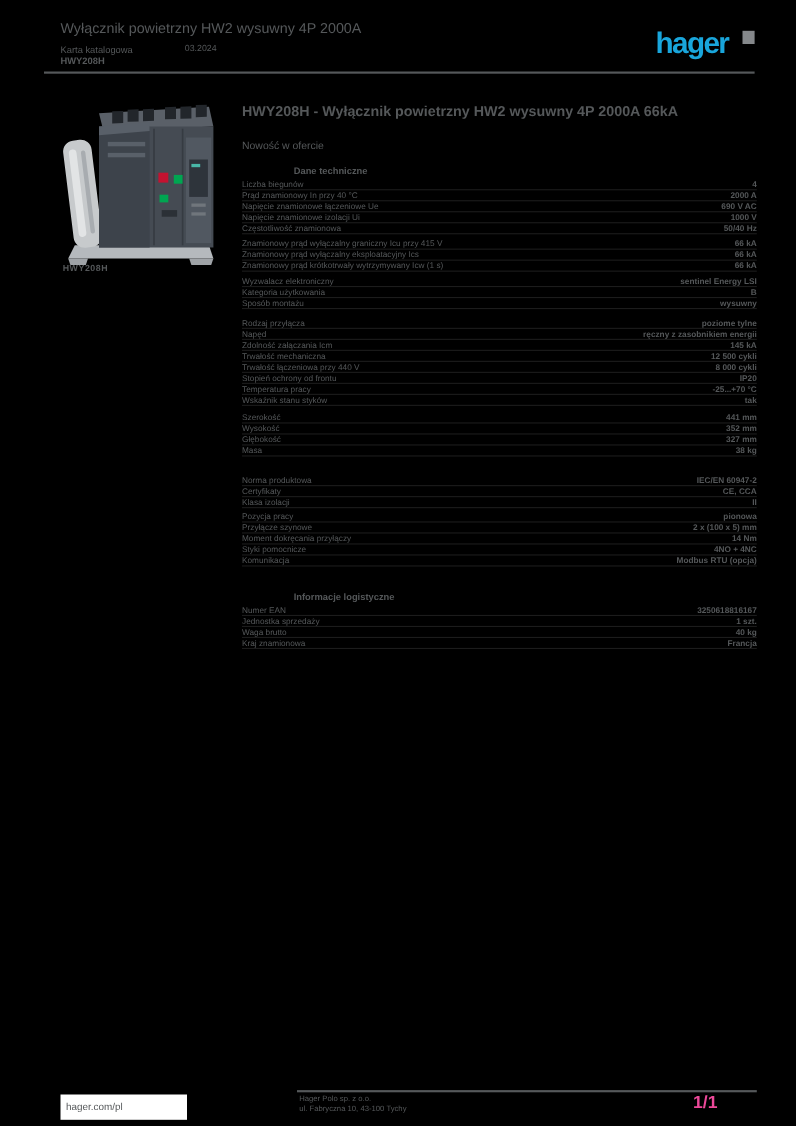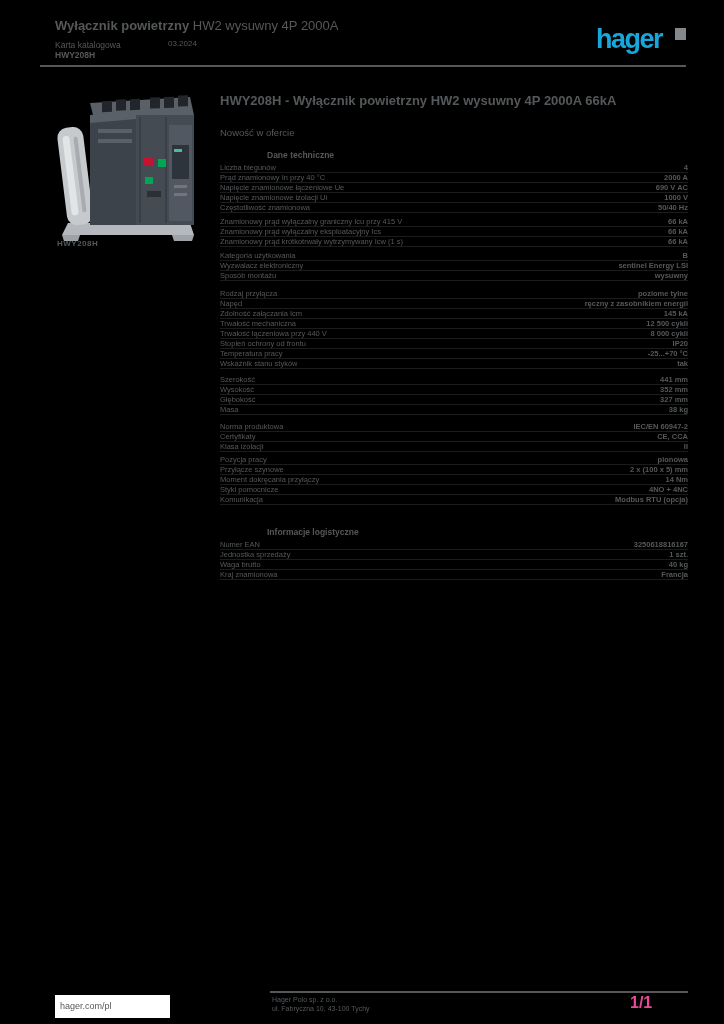--- a/index.html
+++ b/index.html
@@ -1,41 +1,41 @@
 <!DOCTYPE html>
 <html><head>
 <meta charset="utf-8">
 <style>
   html,body{margin:0;padding:0;background:#000;}
   .page{position:relative;width:724px;height:1024px;background:#000;overflow:hidden;
         font-family:"Liberation Sans",sans-serif;color:#55585a;}
   
   .hdr-title{position:absolute;left:55px;top:18px;font-size:13px;white-space:nowrap;}
-  .hdr-title b{font-weight:bold;}
+  .hdr-title b{font-weight:normal;}
   .hdr-sub{position:absolute;left:55px;top:40px;font-size:8.5px;}
   .hdr-date{position:absolute;left:168px;top:39px;font-size:8px;}
   .hdr-ref{position:absolute;left:55px;top:50px;font-size:8.5px;font-weight:bold;}
   .hdr-rule{position:absolute;left:40px;top:65px;width:646px;height:2px;background:#55585a;}
   .logo{position:absolute;left:596px;top:26px;font-size:27px;font-weight:bold;color:#19a6dc;
         letter-spacing:-1.5px;line-height:27px;}
   .corner-mark{position:absolute;left:675px;top:28px;width:11px;height:12px;background:#85888b;}
   
   .photo{position:absolute;left:50px;top:85px;width:150px;height:160px;}
   .photo-caption{position:absolute;left:57px;top:239px;font-size:8px;font-weight:bold;
                  letter-spacing:.5px;color:#55585a;}
   
   .prod-title{position:absolute;left:220px;top:93px;width:468px;font-size:13px;font-weight:bold;
               white-space:nowrap;overflow:hidden;}
   .prod-sub{position:absolute;left:220px;top:127px;font-size:9.5px;}
   .spec-area{position:absolute;left:220px;top:150px;width:468px;}
   .spec-heading{font-size:8.5px;font-weight:bold;margin:0 0 3px 0;padding-left:47px;}
   .spec-heading.later{margin-top:22px;}
   .spec-group{margin:0;}
   .g1{margin-top:0;} .g2{margin-top:4px;} .g3{margin-top:4px;} .g4{margin-top:8px;}
-  .g5{margin-top:6px;} .g6{margin-top:7px;} .g7{margin-top:3px;}
+  .g5{margin-top:6px;} .g6{margin-top:17px;} .g7{margin-top:3px;}
   .spec-row{display:flex;justify-content:space-between;align-items:flex-start;
             font-size:7.5px;line-height:9px;height:9px;border-bottom:1px solid #1c1c1c;}
   .spec-label{white-space:nowrap;}
   .spec-value{white-space:nowrap;text-align:right;font-weight:bold;}
   
   .ftr-rule{position:absolute;left:270px;top:991px;width:418px;height:1.5px;background:#55585a;}
   .site-box{position:absolute;left:55px;top:995px;width:115px;height:23px;background:#fff;}
   .site-box span{display:block;padding-left:5px;line-height:23px;font-size:9px;color:#55585a;}
   .ftr-mid{position:absolute;left:272px;top:995px;font-size:7px;line-height:9px;color:#55585a;}
   .ftr-page{position:absolute;left:630px;top:994px;font-size:16px;font-weight:bold;color:#ec4899;}
@@ -132,26 +132,26 @@
           <span class="spec-label">Znamionowy prąd wyłączalny eksploatacyjny Ics</span>
           <span class="spec-value">66 kA</span>
         </div>
         <div class="spec-row">
           <span class="spec-label">Znamionowy prąd krótkotrwały wytrzymywany Icw (1 s)</span>
           <span class="spec-value">66 kA</span>
         </div>
       </div>
       <div class="spec-group g3">
         <div class="spec-row">
+          <span class="spec-label">Wyzwalacz elektroniczny</span>
+          <span class="spec-value">sentinel Energy LSI</span>
+        </div>
+        <div class="spec-row">
           <span class="spec-label">Kategoria użytkowania</span>
           <span class="spec-value">B</span>
-        </div>
-        <div class="spec-row">
-          <span class="spec-label">Wyzwalacz elektroniczny</span>
-          <span class="spec-value">sentinel Energy LSI</span>
         </div>
         <div class="spec-row">
           <span class="spec-label">Sposób montażu</span>
           <span class="spec-value">wysuwny</span>
         </div>
       </div>
       <div class="spec-group g4">
         <div class="spec-row">
           <span class="spec-label">Rodzaj przyłącza</span>
           <span class="spec-value">poziome tylne</span>

